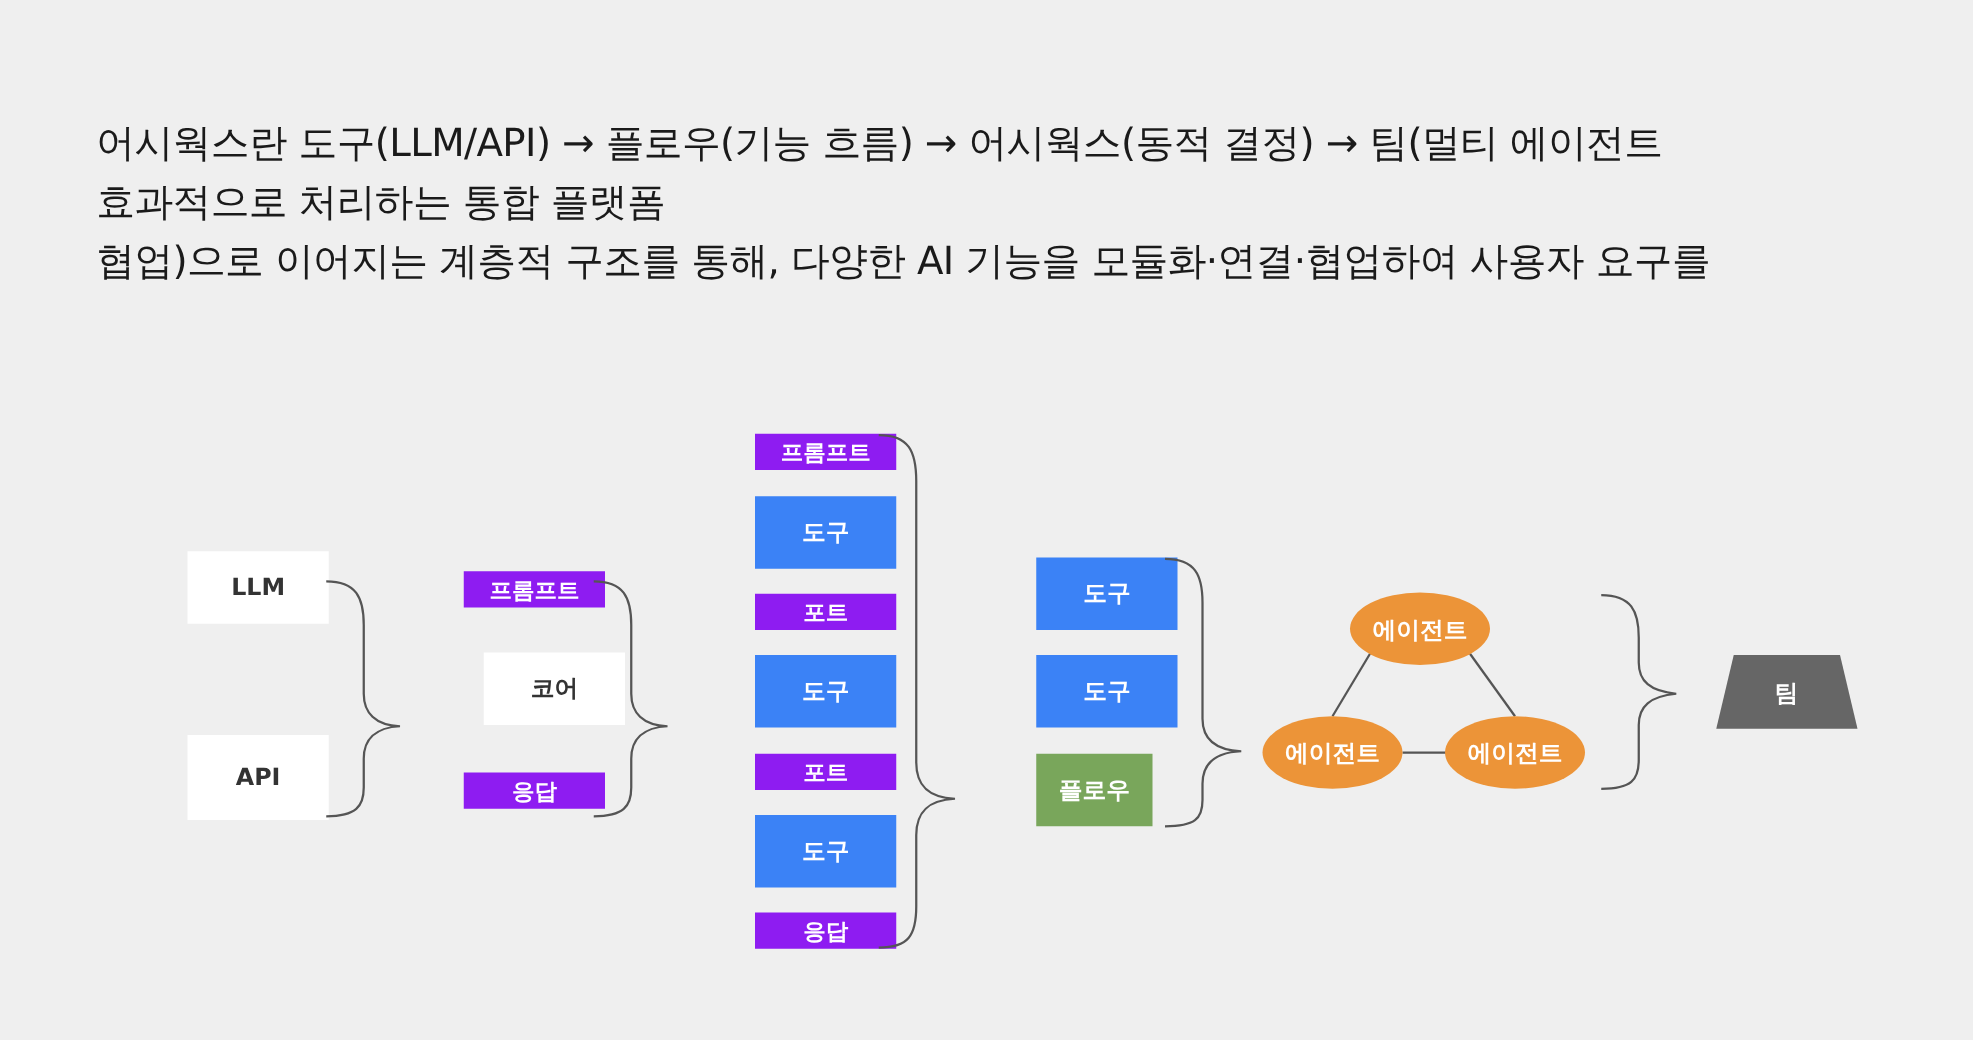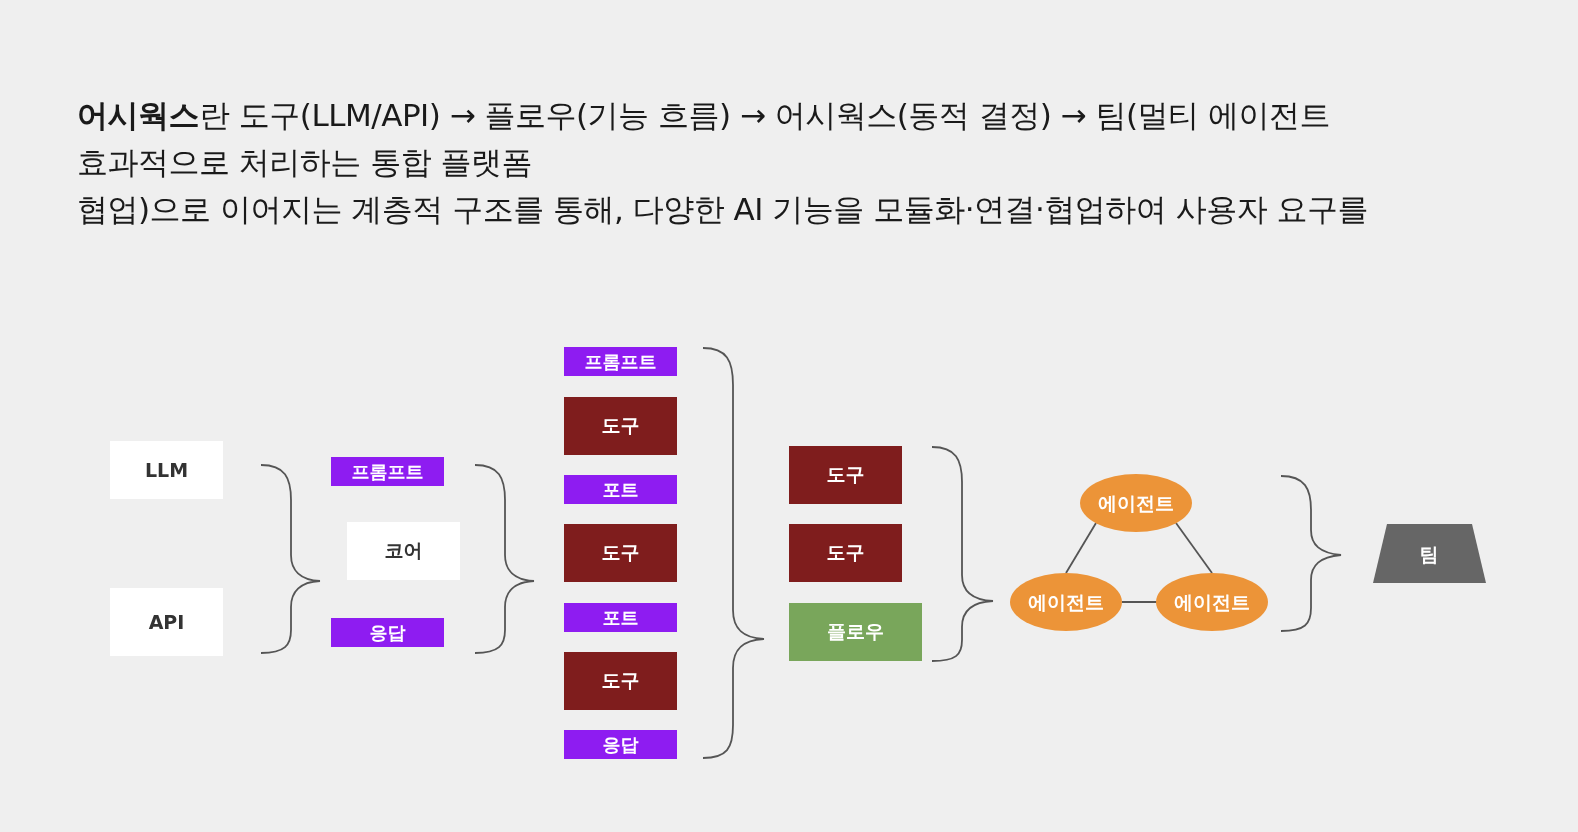--- a/index.html
+++ b/index.html
@@ -5,29 +5,30 @@
   html, body { margin: 0; padding: 0; }
   body {
     width: 1578px; height: 832px; background: #efefef; position: relative; overflow: hidden;
     font-family: "DejaVu Sans", "Liberation Sans", sans-serif;
   }
   .intro {
     position: absolute; left: 77px; top: 92px; width: 1380px;
     font-size: 31px; line-height: 47px; color: #1a1a1a; letter-spacing: -0.5px;
     font-family: "DejaVu Sans", sans-serif; font-weight: normal;
   }
-  .intro b { font-weight: bold; }
+  .intro b { font-weight: normal; }
   .box {
     position: absolute; display: flex; align-items: center; justify-content: center;
     font-weight: bold; font-size: 19px; box-sizing: border-box;
     font-family: "DejaVu Sans", sans-serif;
+    margin-left: 40px;
   }
   .white { background: #ffffff; color: #333333; }
   .purple { background: #8e1cf1; color: #ffffff; font-size: 18px; }
-  .blue { background: #7f1d1d; color: #ffffff; }
+  .blue { background: #3b82f6; color: #ffffff; }
   .green { background: #79a65b; color: #ffffff; }
   svg.overlay { position: absolute; left: 0; top: 0; }
   .ellipse-label { font-family: "DejaVu Sans", sans-serif; font-weight: bold; font-size: 19px; fill: #ffffff; }
   .team-label { font-family: "DejaVu Sans", sans-serif; font-weight: bold; font-size: 19px; fill: #ffffff; }
 </style>
 </head>
 <body>
 
 <div class="intro">
   <div><b>어시웍스</b><span>란 도구(LLM/API) → 플로우(기능 흐름) → 어시웍스(동적 결정) → 팀(멀티 에이전트</span></div>
@@ -45,21 +46,21 @@
 <div class="box purple" style="left:564px;top:347px;width:113px;height:29px;">프롬프트</div>
 <div class="box blue" style="left:564px;top:397px;width:113px;height:58px;">도구</div>
 <div class="box purple" style="left:564px;top:475px;width:113px;height:29px;">포트</div>
 <div class="box blue" style="left:564px;top:524px;width:113px;height:58px;">도구</div>
 <div class="box purple" style="left:564px;top:603px;width:113px;height:29px;">포트</div>
 <div class="box blue" style="left:564px;top:652px;width:113px;height:58px;">도구</div>
 <div class="box purple" style="left:564px;top:730px;width:113px;height:29px;">응답</div>
 
 <div class="box blue" style="left:789px;top:446px;width:113px;height:58px;">도구</div>
 <div class="box blue" style="left:789px;top:524px;width:113px;height:58px;">도구</div>
-<div class="box green" style="left:789px;top:603px;width:133px;height:58px;text-align:right;">플로우</div>
+<div class="box green" style="left:789px;top:603px;width:93px;height:58px;text-align:right;">플로우</div>
 
 <svg class="overlay" width="1578" height="832">
   <g fill="none" stroke="#555555" stroke-width="1.8">
 
     <path d="M261,465 C285,465 291,478 291,500 L291,555 C291,570 300,580 320,581 C300,582 291,592 291,607 L291,630 C291,645 285,653 261,653"></path>
 
     <path d="M475,465 C499,465 505,478 505,500 L505,555 C505,570 514,580 534,581 C514,582 505,592 505,607 L505,630 C505,645 499,653 475,653"></path>
 
     <path d="M703,348 C727,348 733,361 733,385 L733,610 C733,628 742,638 764,639 C742,640 733,650 733,668 L733,725 C733,748 727,758 703,758"></path>
 

